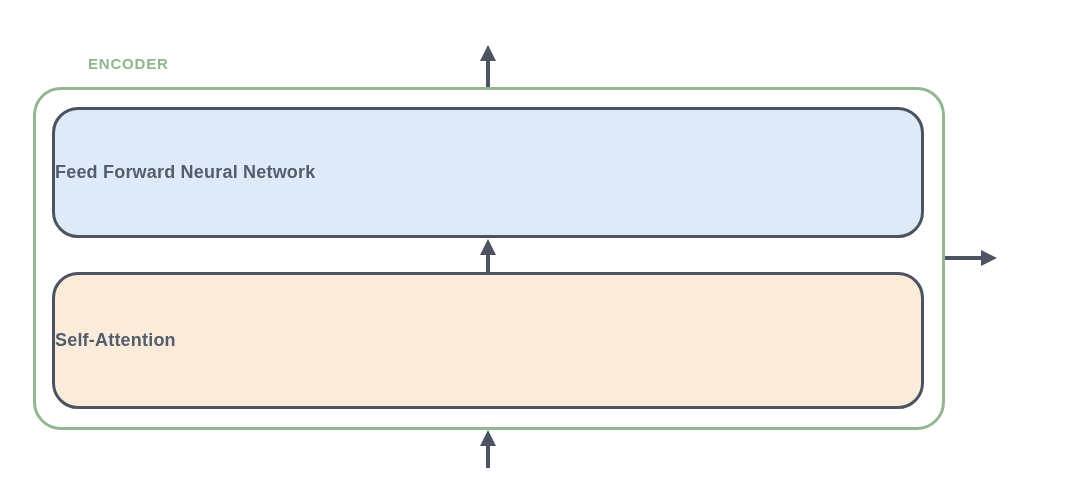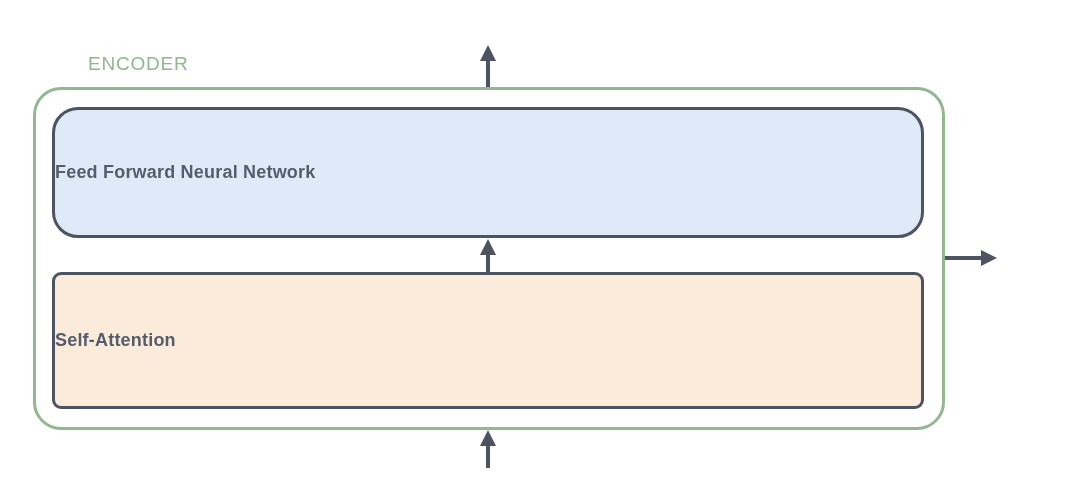--- a/index.html
+++ b/index.html
@@ -12,22 +12,22 @@
     position: relative;
     width: 1075px;
     height: 493px;
     background: #ffffff;
     overflow: hidden;
   }
   .encoder-label {
     position: absolute;
     left: 88px;
     top: 54px;
-    font-size: 19px;
-    font-weight: normal;
+    font-size: 15px;
+    font-weight: bold;
     letter-spacing: 0.8px;
     color: #8fb88f;
     line-height: 20px;
     user-select: none;
   }
   .outer-box {
     position: absolute;
     left: 33px;
     top: 87px;
     width: 912px;
@@ -50,21 +50,20 @@
   }
   .block-ffnn {
     top: 107px;
     height: 131px;
     background: #dfeaf8;
   }
   .block-sa {
     top: 272px;
     height: 137px;
     background: #fbebda;
-    border-radius: 9px;
   }
   .block-label {
     font-size: 18px;
     font-weight: bold;
     color: #555d6c;
     letter-spacing: 0.2px;
     user-select: none;
   }
   .arrow {
     position: absolute;

